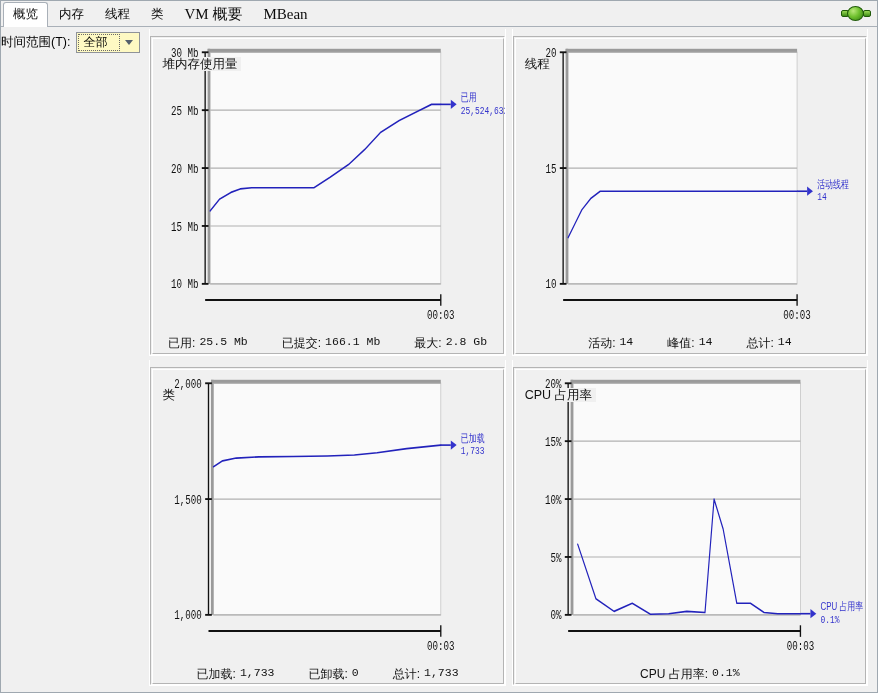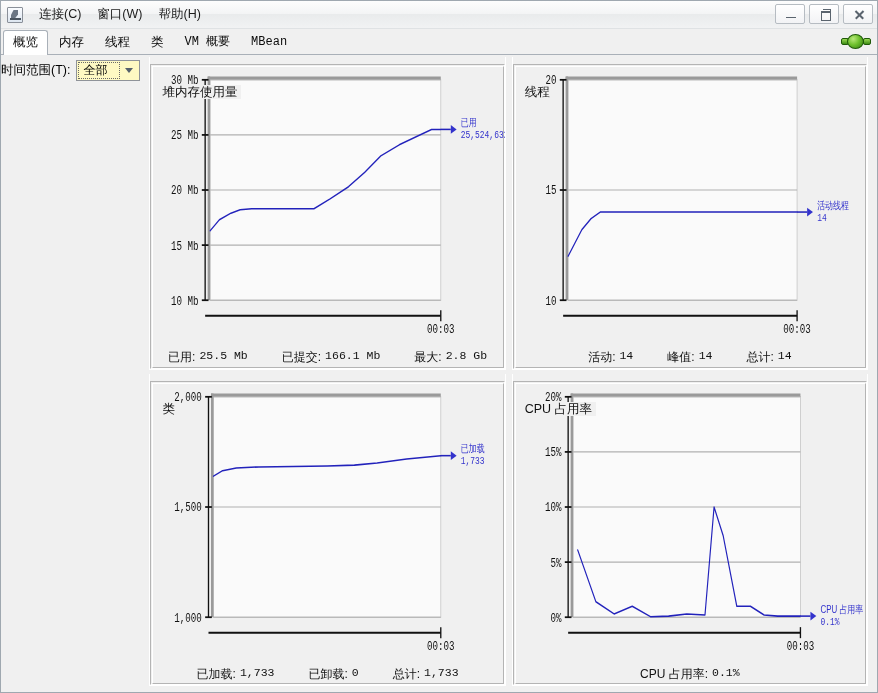--- a/index.html
+++ b/index.html
@@ -121,21 +121,21 @@
     background: #ffffff;
     border-color: #a9b0b8;
     border-top-left-radius: 3px;
     border-top-right-radius: 3px;
     z-index: 2;
   }
   .tab.active:after {
     content: ""; position: absolute;
     left: 0; right: 0; bottom: -1px; height: 2px; background: #ffffff;
   }
-  .tab.mono { font-family: Liberation Mono, monospace; font-size: 12px; }
+  .tab.mono { font-family: Liberation Serif, serif; font-size: 15px; }
   .conn-indicator {
     position: absolute; right: 6px; top: 4px;
     width: 30px; height: 17px;
   }
   .conn-indicator .body {
     position: absolute; left: 6px; top: 1px;
     width: 17px; height: 15px;
     border-radius: 50%;
     background: radial-gradient(circle at 35% 30%, #b9e87a 0%, #6fc12e 45%, #2f7a10 100%);
     border: 1px solid #1f5a08;
@@ -266,39 +266,20 @@
   .axis-txt { font-family: "Liberation Mono", monospace; font-size: 11px; fill: #111; }
   .legend-txt { font-family: "Liberation Mono", monospace; font-size: 9.5px; fill: #3333cc; }
   .legend-txt-cn { font-family: "Liberation Sans", sans-serif; font-size: 9.5px; fill: #3333cc; }
   .time-txt { font-family: "Liberation Mono", monospace; font-size: 11px; fill: #111; }
 </style>
 </head>
 <body>
 
 <div id="app">
 
-  <div class="titlebar">
-    <div class="app-icon"></div>
-    <div class="menu">
-      <div class="menu-item">连接(C)</div>
-      <div class="menu-item">窗口(W)</div>
-      <div class="menu-item">帮助(H)</div>
-    </div>
-    <div class="win-controls">
-      <div class="win-btn min">
-          <span class="g"></span>
-        </div>
-      <div class="win-btn max">
-          <span class="g"></span>
-        </div>
-      <div class="win-btn close">
-          <span class="g"></span>
-        </div>
-    </div>
-  </div>
 
   <div class="tabbar">
     <div class="tab active">概览</div>
     <div class="tab">内存</div>
     <div class="tab">线程</div>
     <div class="tab">类</div>
     <div class="tab mono">VM 概要</div>
     <div class="tab mono">MBean</div>
     <div class="conn-indicator">
       <span class="lft"></span>

